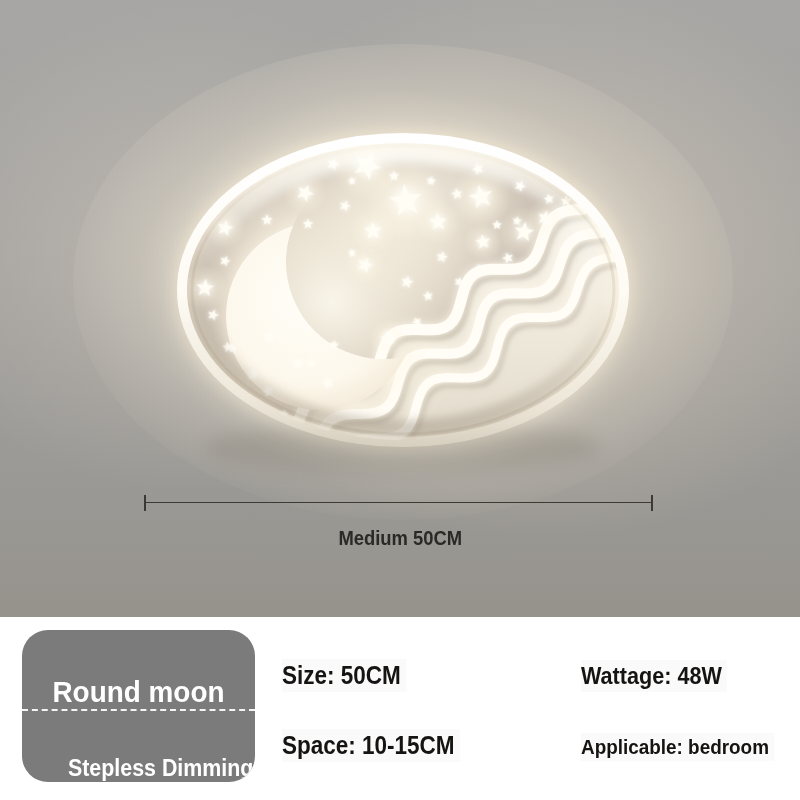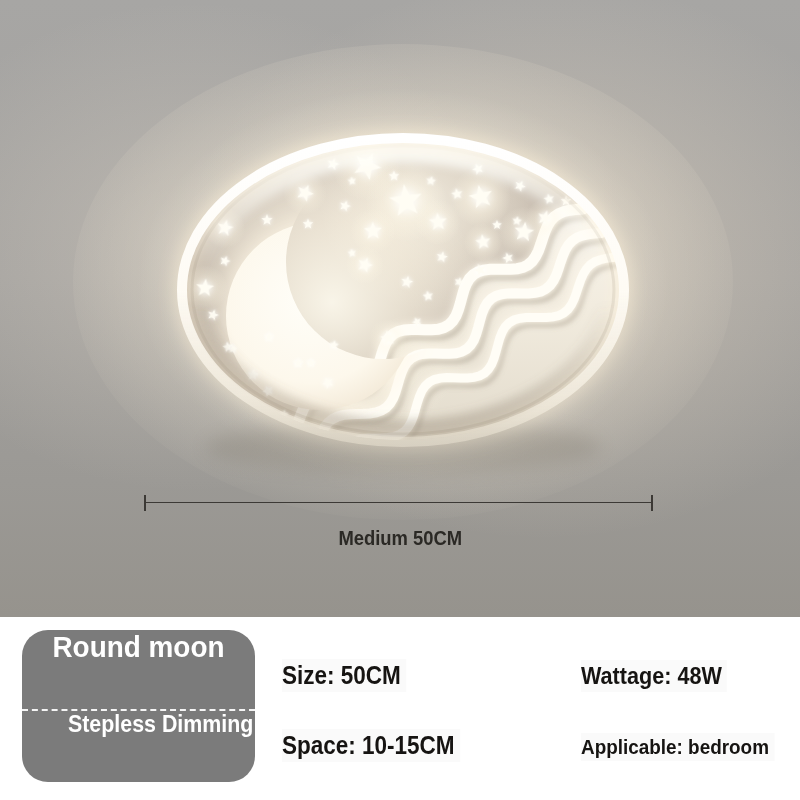--- a/index.html
+++ b/index.html
@@ -18,21 +18,21 @@
   .dim-line .tick{position:absolute;top:-8px;width:2px;height:16px;background:#3c3935;}
   .dim-line .tick.left{left:-1px;}
   .dim-line .tick.right{right:-1px;}
   .dim-label{position:absolute;left:0;top:527px;width:800px;text-align:center;
              font-weight:bold;font-size:20px;color:#2b2925;}
   .dim-label span{display:inline-block;transform:scaleX(.92);}
   
   .panel{position:absolute;left:0;top:617px;width:800px;height:183px;background:#ffffff;}
   .badge{position:absolute;left:22px;top:13px;width:233px;height:152px;
          background:#7b7b7b;border-radius:26px;overflow:hidden;}
-  .badge-row{display:flex;align-items:flex-start;justify-content:center;color:#fff;font-weight:bold;}
+  .badge-row{display:flex;align-items:flex-end;justify-content:center;color:#fff;font-weight:bold;}
   .badge-top{height:79px;font-size:30px;}
   .badge-bottom{height:71px;font-size:23px;border-top:2px dashed rgba(255,255,255,.92);padding-left:45px;}
   .badge-row span{display:inline-block;transform:scaleX(.93);white-space:nowrap;}
   .spec{position:absolute;font-weight:bold;color:#161412;white-space:nowrap;
         transform:scaleX(.9);transform-origin:0 50%;background:#fafafa;padding:2px 6px 2px 0;}
   .spec-size{left:282px;top:42px;font-size:25px;}
   .spec-space{left:282px;top:112px;font-size:25px;}
   .spec-wattage{left:581px;top:43px;font-size:24px;}
   .spec-applicable{left:581px;top:116px;font-size:21px;}
 </style>

